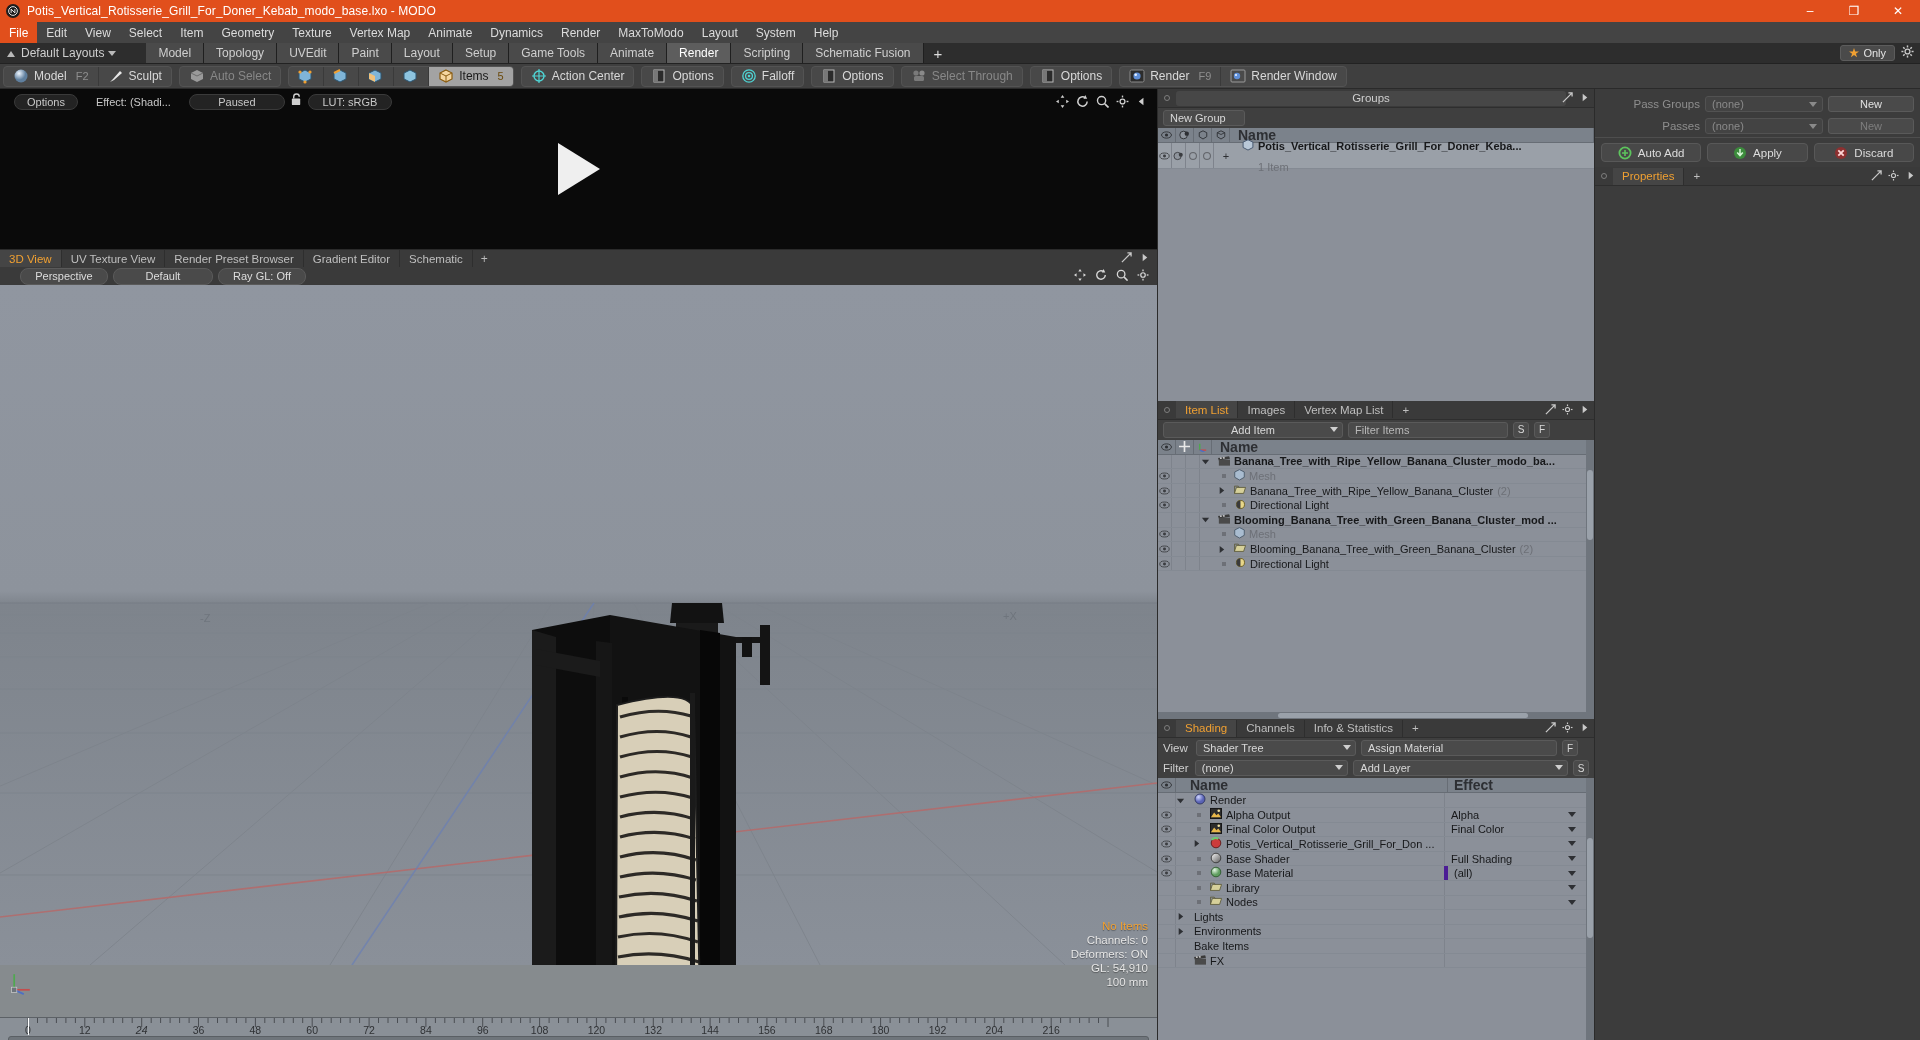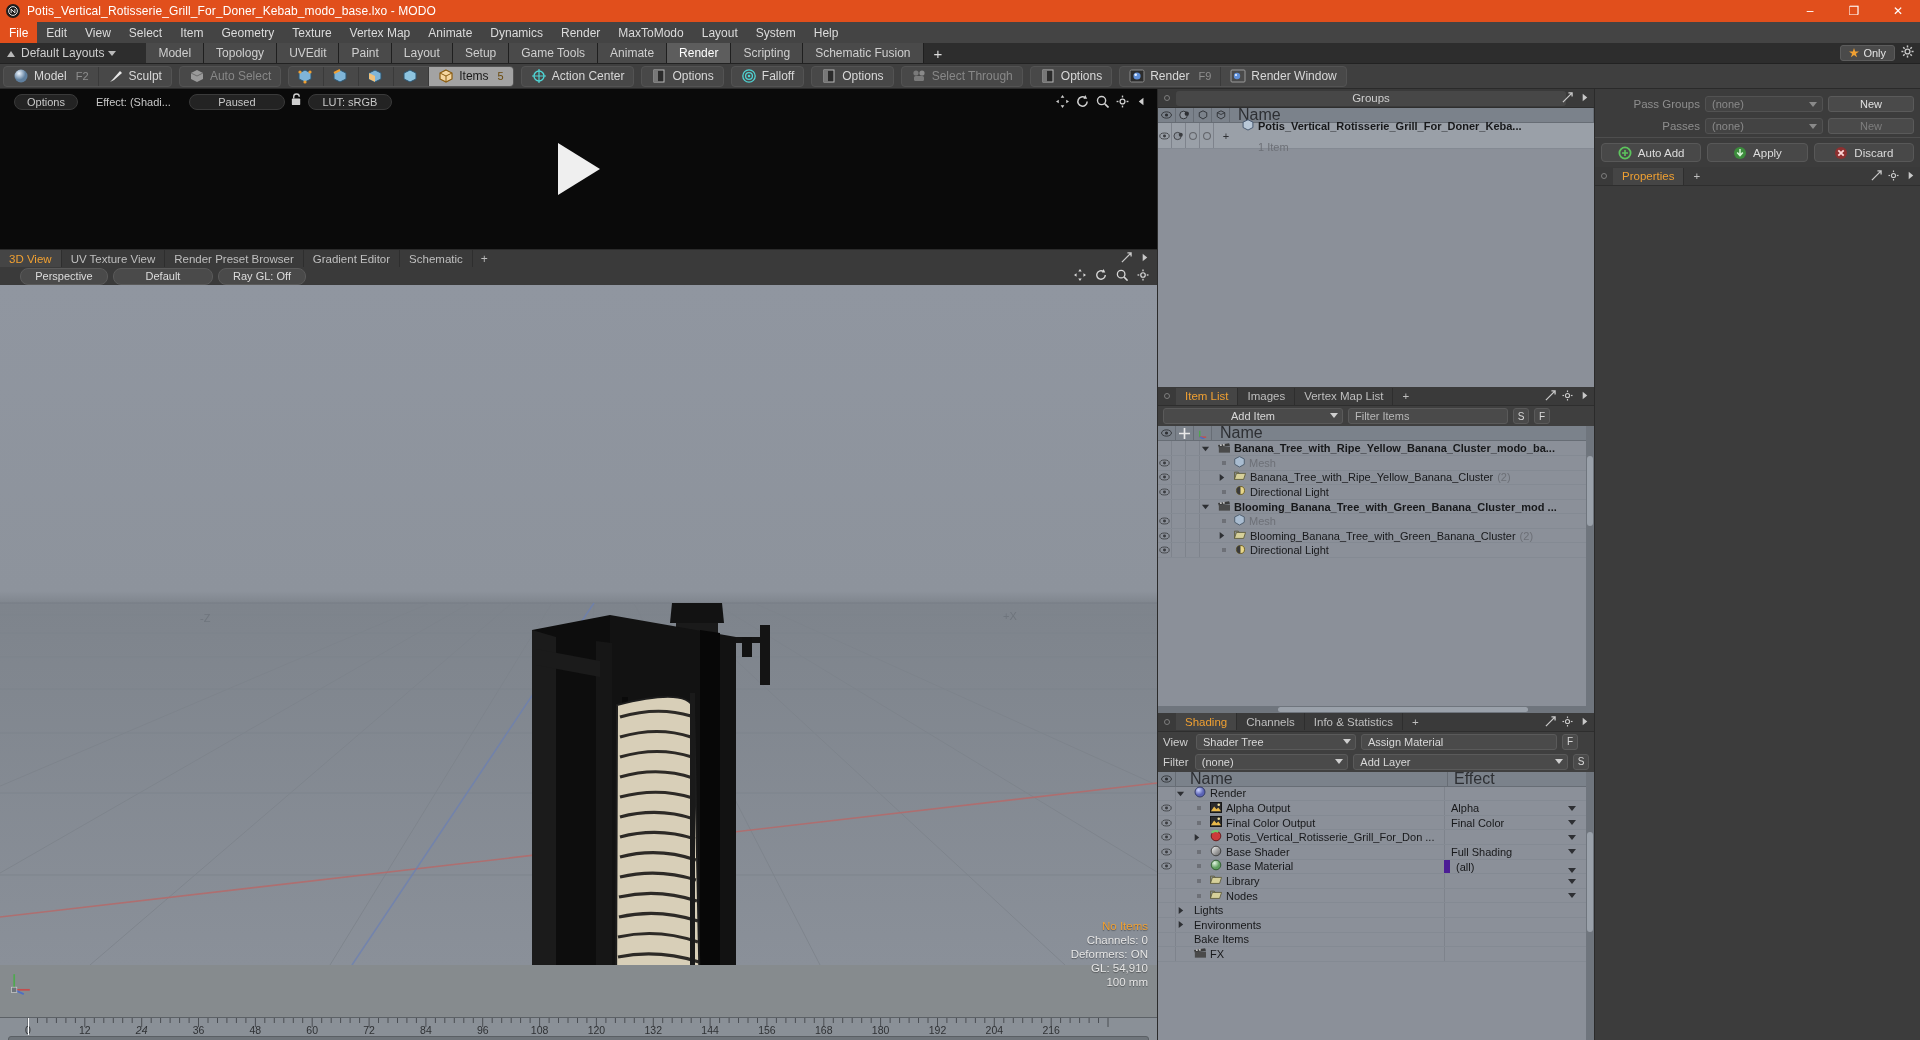--- a/index.html
+++ b/index.html
@@ -150,21 +150,21 @@
     display:flex;align-items:center;padding:0 6px;font-size:11px;color:#d8d8d8;
   }
   .field.ctr { justify-content:center; }
   .sqbtn {
     width:16px;height:16px;background:#4a4a4a;border:1px solid #5a5a5a;border-radius:3px;
     display:flex;align-items:center;justify-content:center;font-size:10px;color:#d8d8d8;flex:none;
   }
   .tree { background:#8b9099; flex:1; overflow:hidden; position:relative;}
   .treehdr {
     height:15px;background:#7b828b;display:flex;align-items:center;
-    border-bottom:1px solid #676d75;font-size:16px;color:#2d2f33;
+    border-bottom:1px solid #676d75;font-size:14px;color:#2d2f33;font-weight:bold;
   }
   .treehdr .cell { border-right:1px solid #676d75;height:100%;display:flex;align-items:center;justify-content:center;}
   .trow {
     height:14.6px;display:flex;align-items:center;font-size:11px;color:#17181a;
     border-bottom:1px solid #848a93;
   }
   .trow .gut { width:14px;height:100%;display:flex;align-items:center;justify-content:center;border-right:1px solid #7e838c;flex:none;}
   .trow .nm { padding-left:4px;display:flex;align-items:center;gap:4px;overflow:hidden;white-space:nowrap;}
   .trow .nm.b { font-weight:bold; }
   .trow .muted { color:#6d7077; }
@@ -795,20 +795,23 @@
         <span class="ctitle">Groups</span>
         <span class="hicons">
           <span><svg viewBox="0 0 12 12">
                 <path d="M1 11 L11 1 M7 1 H11 V5" stroke="#c9c9c9" stroke-width="1.4" fill="none"></path>
               </svg></span>
           <span><svg viewBox="0 0 12 12">
                 <path d="M4 2 L9 6 L4 10 Z" fill="#c9c9c9"></path>
               </svg></span>
         </span>
       </div>
+      <div class="subbar">
+        <span class="field" style="width:82px">New Group</span>
+      </div>
       <div class="tree" style="height:215px">
         <div class="treehdr">
           <span class="cell" style="width:18px">
             <svg class="eye" viewBox="0 0 14 9">
                 <ellipse cx="7" cy="4.5" rx="6.3" ry="4" fill="none" stroke="#2d2f33" stroke-width="1.1"></ellipse>
                 <circle cx="7" cy="4.5" r="2" fill="#2d2f33"></circle>
               </svg>
           </span>
           <span class="cell" style="width:18px">
             <svg width="11" height="10" viewBox="0 0 12 11">
@@ -1284,21 +1287,21 @@
                     <defs>
                       <radialGradient id="bmg" cx="0.35" cy="0.3">
                         <stop offset="0" stop-color="#e4f5e4"></stop>
                         <stop offset="1" stop-color="#5f9e5f"></stop>
                       </radialGradient>
                     </defs>
                     <circle cx="6.5" cy="6.5" r="5.2" fill="url(#bmg)" stroke="#2f5a2f"></circle>
                   </svg></span>
                 <span>Base Material</span>
               </span>
-              <span style="flex:1;display:flex;align-items:flex-end;padding-left:6px;border-left:6px solid #4c1d95;height:100%;position:relative">
+              <span style="flex:1;display:flex;align-items:center;padding-left:6px;border-left:4px solid #4c1d95;height:100%;position:relative">
                 <span>(all)</span>
                 <span style="position:absolute;right:18px;width:0;height:0;border-left:4px solid transparent;border-right:4px solid transparent;border-top:5px solid #2d2f33"></span>
               </span>
             </div>
             <div class="trow">
               <span class="gut" style="width:18px"></span>
               <span style="width:30px;display:flex;justify-content:flex-end;padding-right:5px">
                 <span style="display:inline-block;width:4px;height:4px;background:#6d7077"></span>
               </span>
               <span class="nm" style="width:238px">

